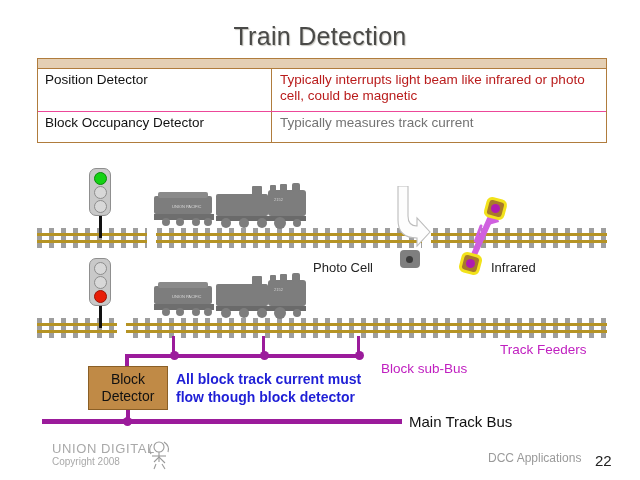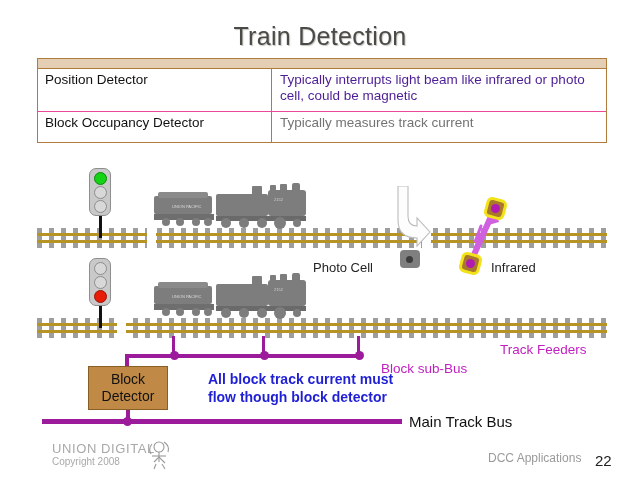--- a/index.html
+++ b/index.html
@@ -17,21 +17,21 @@
   
   .tbl{position:absolute;left:37px;top:58px;width:570px;
        border:1px solid #b07c3d;box-sizing:border-box;background:#fff;}
   .tbl .hdrstrip{height:9px;background:#e4cfb4;border-bottom:1px solid #b07c3d;}
   .trow{display:flex;}
   .trow.r1{height:42px;}
   .trow.r2{height:30px;border-top:1px solid #ec4899;}
   .c1{width:234px;box-sizing:border-box;border-right:1px solid #b07c3d;
       padding:3px 0 0 7px;font-size:13.5px;color:#111;}
   .c2{flex:1;box-sizing:border-box;padding:3px 0 0 8px;font-size:13.5px;
-      color:#4c1d95;line-height:16px;}
+      color:#b91c1c;line-height:16px;}
   .c2.grey{color:#737373;}
 
   
   .track{position:absolute;height:20px;}
   .ties{position:absolute;left:0;right:0;top:0;height:20px;
         background-image:repeating-linear-gradient(to right,
            #9e9e9e 0px,#9e9e9e 5px,rgba(0,0,0,0) 5px,rgba(0,0,0,0) 12px);}
   .railover{position:absolute;left:0;right:0;height:3px;background:#b59324;}
   .railover.t{top:5px;}
   .railover.b{top:12px;}
@@ -75,21 +75,21 @@
   
   .bdet{position:absolute;left:88px;top:366px;width:80px;height:44px;
         background:#c08a46;border:1px solid #8a5f26;box-sizing:border-box;
         display:flex;flex-direction:column;align-items:center;
         justify-content:center;font-size:14px;color:#111;line-height:17px;}
 
   
   .lbl{position:absolute;font-size:13px;color:#242424;}
   .lbl.mag{color:#c020c0;font-size:13.5px;}
   .lbl.blue{position:absolute;color:#1f1fd6;font-size:14px;font-weight:bold;
-            line-height:18px;margin-left:32px;}
+            line-height:18px;}
   .mainbuslbl{position:absolute;font-size:15px;color:#111;}
 
   
   .foot-team{position:absolute;left:52px;top:441px;font-size:13px;
              color:#a9a9a9;letter-spacing:.6px;}
   .foot-copy{position:absolute;left:52px;top:456px;font-size:10px;
              color:#a9a9a9;}
   .foot-dcc{position:absolute;left:488px;top:438px;font-size:12px;color:#9a9a9a;margin-top:13px;}
   .foot-pg{position:absolute;left:595px;top:452px;font-size:15px;color:#222;}
   .logo{position:absolute;left:146px;top:438px;}

